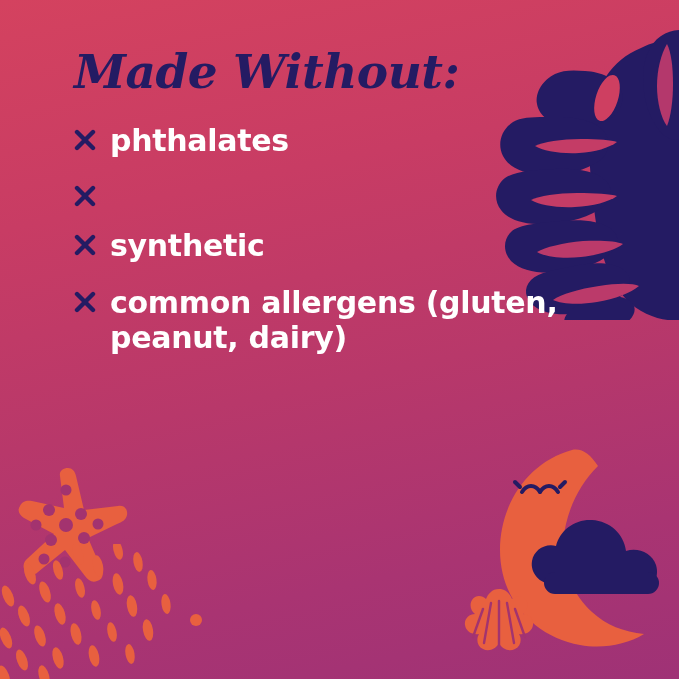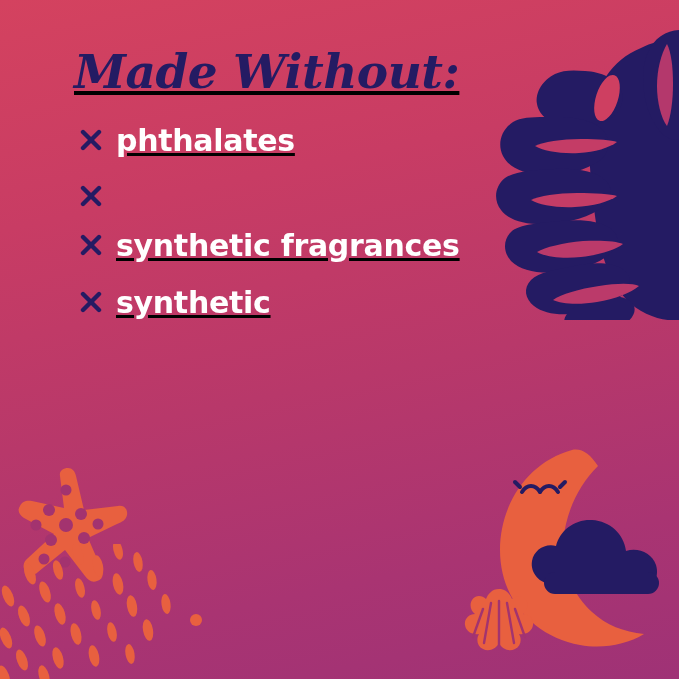--- a/index.html
+++ b/index.html
@@ -29,38 +29,37 @@
   #star-art   { left: 2px;   bottom: 92px; }
   #drops-art  { left: 0px;   bottom: 0px;  }
   #shell-art  { left: 460px; bottom: 22px; }
 
   
   .content {
     position: absolute;
     left: 74px;
     top: 48px;
     right: 76px;
-    text-decoration: underline;
   }
 
   .headline {
     margin: 0 0 26px 0;
     font-family: "DejaVu Serif", "Liberation Serif", serif;
     font-style: italic;
     font-weight: bold;
     font-size: 47px;
     line-height: 1.04;
     letter-spacing: -0.5px;
     color: #241b63;
     white-space: nowrap;
   }
 
   ul.nolist {
     list-style: none;
-    margin: 6px;
+    margin: 0;
     padding: 0;
   }
   li.row {
     display: flex;
     align-items: flex-start;
     margin-bottom: 21px;
   }
   li.row:last-child { margin-bottom: 0; }
 
   .xmark {
@@ -255,40 +254,40 @@
         <span class="xmark">
           <svg width="22" height="22" viewBox="0 0 22 22" aria-hidden="true">
             <g stroke="#241b63" stroke-width="4.4" stroke-linecap="round">
               <line x1="3" y1="3" x2="19" y2="19"></line>
               <line x1="19" y1="3" x2="3" y2="19"></line>
             </g>
           </svg>
         </span>
       </li>
 
-      <li class="row">
-        <span class="xmark">
-          <svg width="22" height="22" viewBox="0 0 22 22" aria-hidden="true">
-            <g stroke="#241b63" stroke-width="4.4" stroke-linecap="round">
-              <line x1="3" y1="3" x2="19" y2="19"></line>
-              <line x1="19" y1="3" x2="3" y2="19"></line>
-            </g>
-          </svg>
-        </span>
-        <span class="item-text">synthetic fragrances</span>
-      </li>
 
       <li class="row">
         <span class="xmark">
           <svg width="22" height="22" viewBox="0 0 22 22" aria-hidden="true">
             <g stroke="#241b63" stroke-width="4.4" stroke-linecap="round">
               <line x1="3" y1="3" x2="19" y2="19"></line>
               <line x1="19" y1="3" x2="3" y2="19"></line>
             </g>
           </svg>
         </span>
         <span class="item-text">synthetic</span>
       </li>
 
+      <li class="row">
+        <span class="xmark">
+          <svg width="22" height="22" viewBox="0 0 22 22" aria-hidden="true">
+            <g stroke="#241b63" stroke-width="4.4" stroke-linecap="round">
+              <line x1="3" y1="3" x2="19" y2="19"></line>
+              <line x1="19" y1="3" x2="3" y2="19"></line>
+            </g>
+          </svg>
+        </span>
+        <span class="item-text wrap">common allergens (gluten, peanut, dairy)</span>
+      </li>
 
     </ul>
   </div>
 </div>
 
 </body></html>

